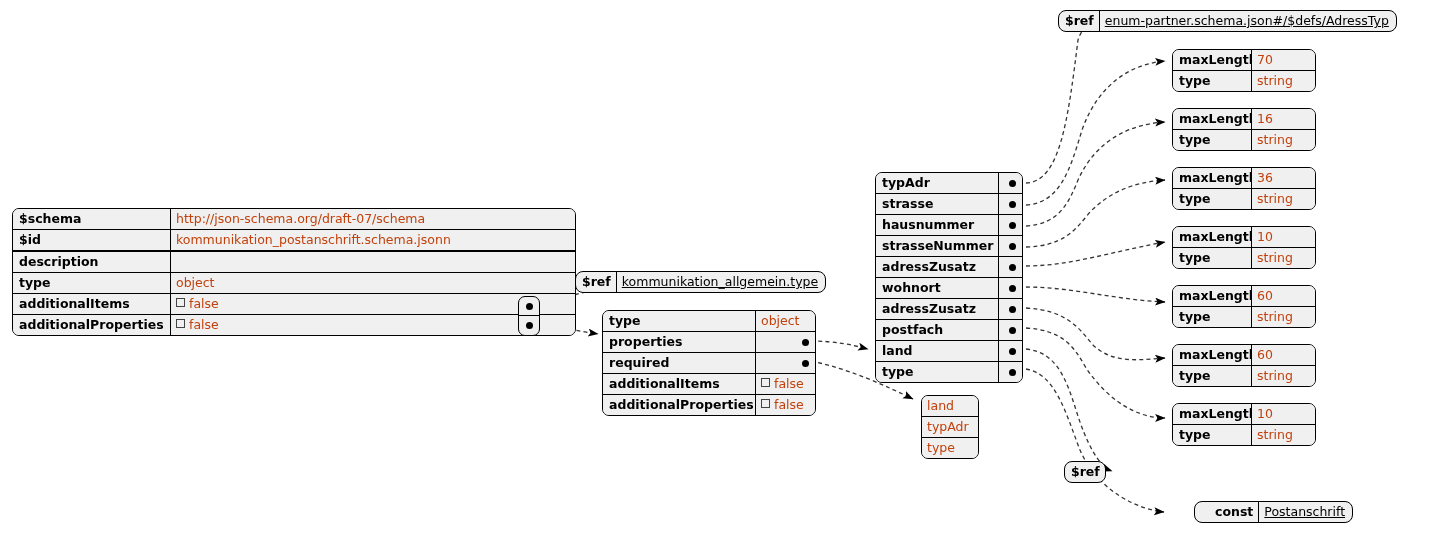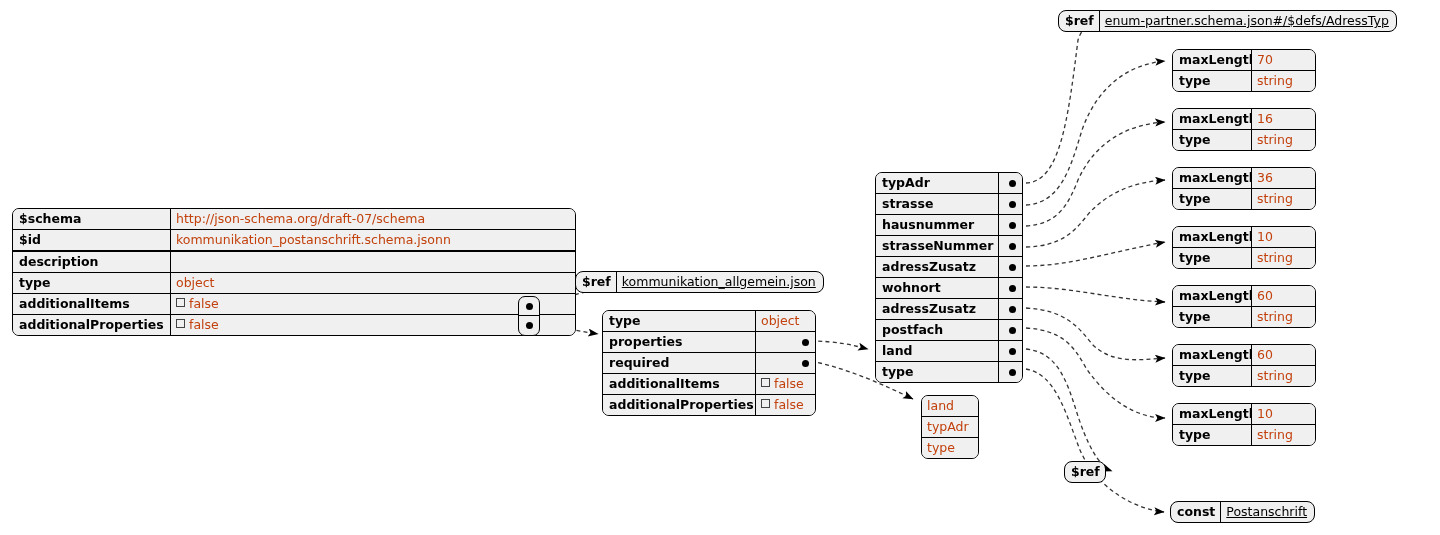--- a/index.html
+++ b/index.html
@@ -101,21 +101,21 @@
   }
   .refpill .rv{
     font-size:12.5px;line-height:20px;
     padding:0 7px 0 5px;white-space:nowrap;
     border-left:1.3px solid #000;
     text-decoration:underline;
   }
   #ref-allgemein{left:575px;top:271px;}
   #ref-adresstyp{left:1058px;top:10px;}
   #ref-landtyp{left:1064px;top:461px;}
-  #const-postanschrift{left:1170px;top:501px;}
+  #const-postanschrift{left:1194px;top:501px;padding-left:14px;}
 
   
   #properties-list{left:875px;top:172px;width:148px;}
   #properties-list .k{width:122px;}
   #properties-list .v{flex:1;}
 
   
   #required-list{left:921px;top:395px;width:58px;}
   #required-list .v{
     border-left:none;font-size:12.5px;padding-left:5px;
@@ -214,21 +214,21 @@
     <div class="row">
       <span class="jdot"></span>
     </div>
     <div class="row">
       <span class="jdot"></span>
     </div>
   </div>
 
   <div class="refpill" id="ref-allgemein">
     <div class="rk">$ref</div>
-    <div class="rv">kommunikation_allgemein.json</div>
+    <div class="rv">kommunikation_allgemein.type</div>
   </div>
 
   <div class="node" id="inline-object" style="left:602px;top:310px;width:214px;">
     <div class="row">
       <div class="k" style="width:152px">type</div>
       <div class="v">object</div>
     </div>
     <div class="row">
       <div class="k" style="width:152px">properties</div>
       <div class="v dot"></div>

